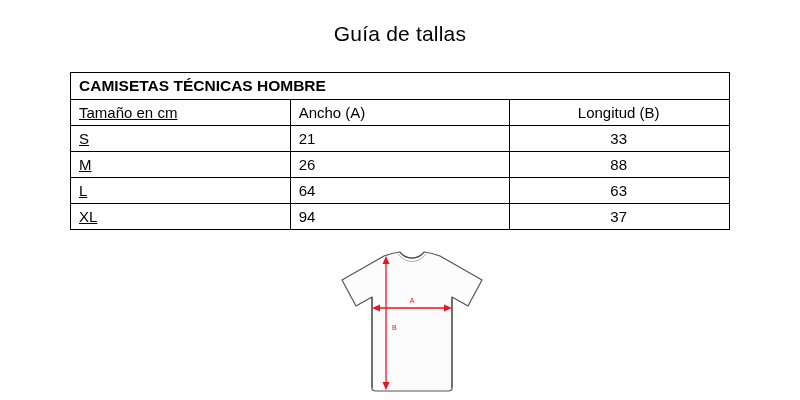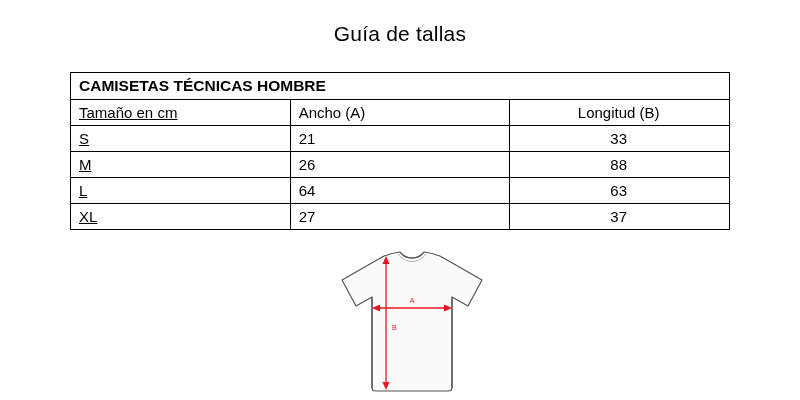--- a/index.html
+++ b/index.html
@@ -92,21 +92,21 @@
         <td class="col-b">26</td>
         <td class="col-c">88</td>
       </tr>
       <tr>
         <td class="col-a">L</td>
         <td class="col-b">64</td>
         <td class="col-c">63</td>
       </tr>
       <tr>
         <td class="col-a">XL</td>
-        <td class="col-b">27</td>
+        <td class="col-b">94</td>
         <td class="col-c">37</td>
       </tr>
     </tbody>
   </table>
 
   <div class="shirt-wrap">
     <svg width="180" height="145" viewBox="0 0 180 145" xmlns="http://www.w3.org/2000/svg">
 
       <g>
         <path d="M62 6 C62 6 70 3 78 2 C84 10 96 10 102 2 C110 3 118 6 118 6

